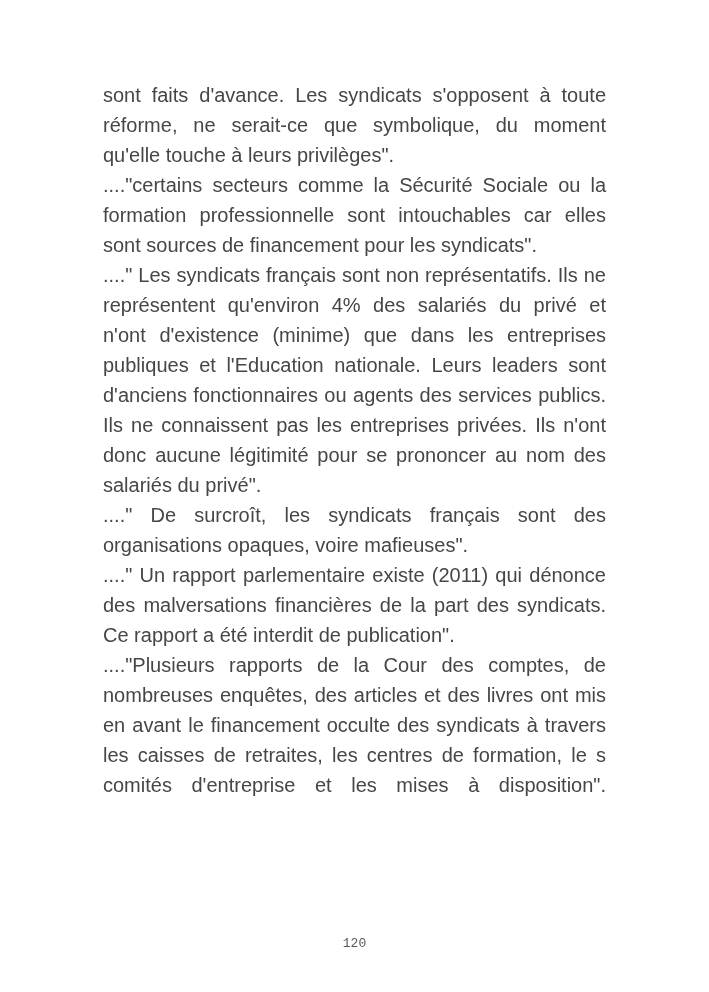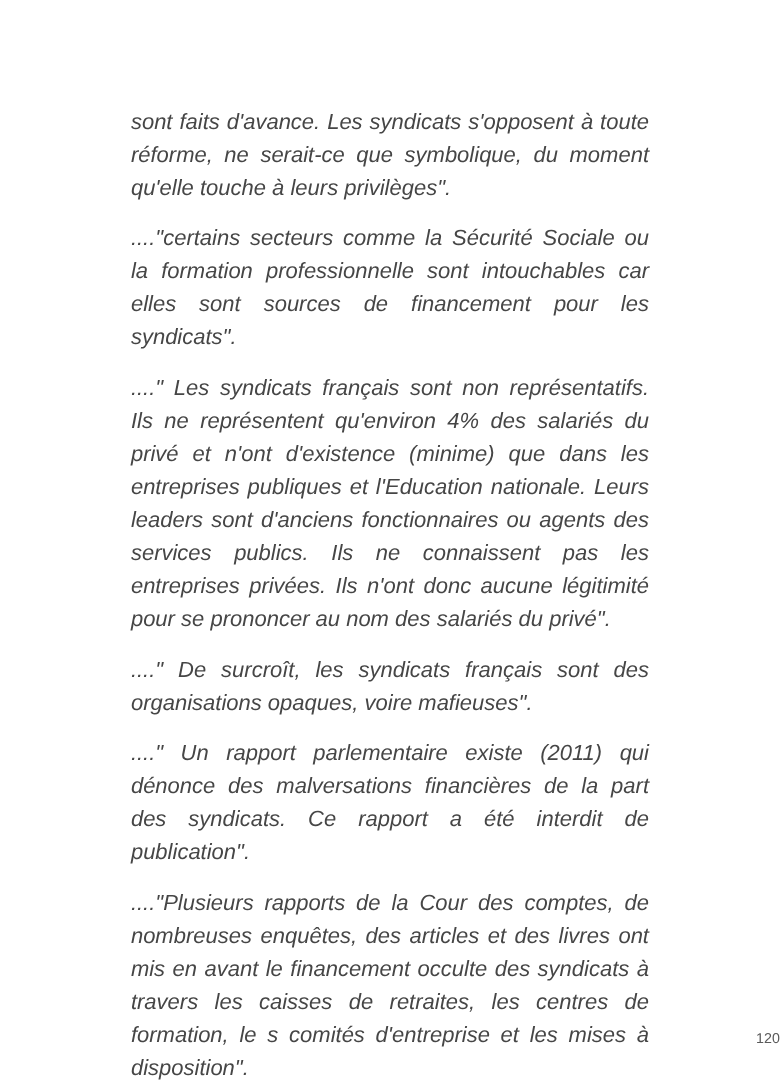--- a/index.html
+++ b/index.html
@@ -23,34 +23,33 @@
     position: absolute;
     left: 103px;
     top: 80px;
     width: 503px;
     color: #464646;
     font-size: 20px;
     line-height: 30px;
     text-align: justify;
   }
   .para {
-    margin: 16px;
+    margin: 0;
     padding: 0;
-    font-style: italic;
   }
   .justify-last {
     text-align-last: justify;
   }
   .page-number {
     position: absolute;
     top: 936px;
     left: 0;
     width: 709px;
-    text-align: right;
-    font-family: Liberation Sans, sans-serif;
+    text-align: center;
+    font-family: Liberation Mono, monospace;
     font-size: 13px;
     color: #5a5a5a;
   }
 </style>
 </head>
 <body>
 
 <div class="page">
   <div class="body-text" id="body-text">
       <p class="para">sont faits d'avance. Les syndicats s'opposent à toute réforme, ne serait-ce que symbolique, du moment qu'elle touche à leurs privilèges".</p>

